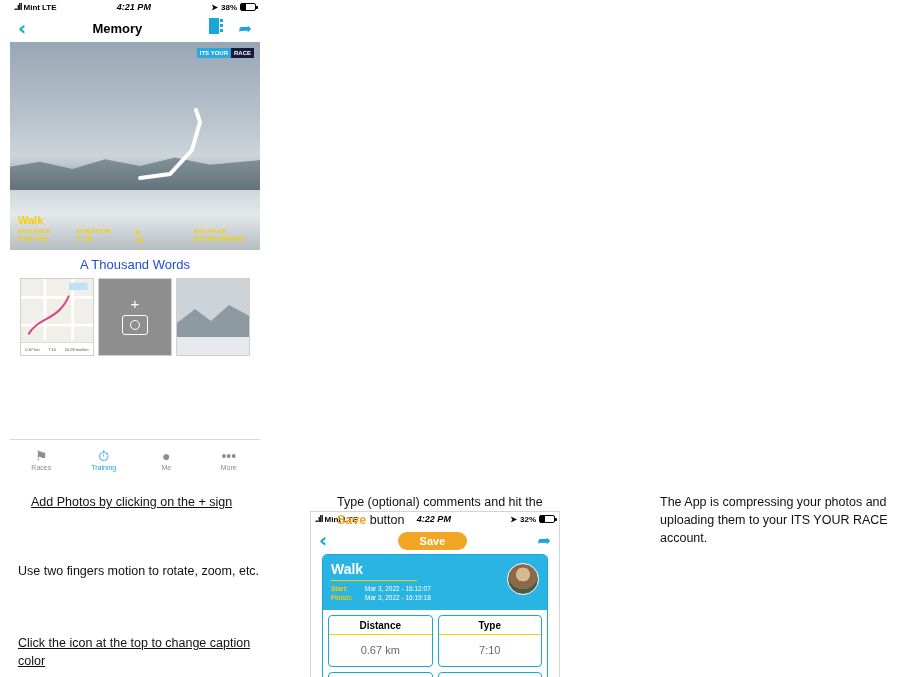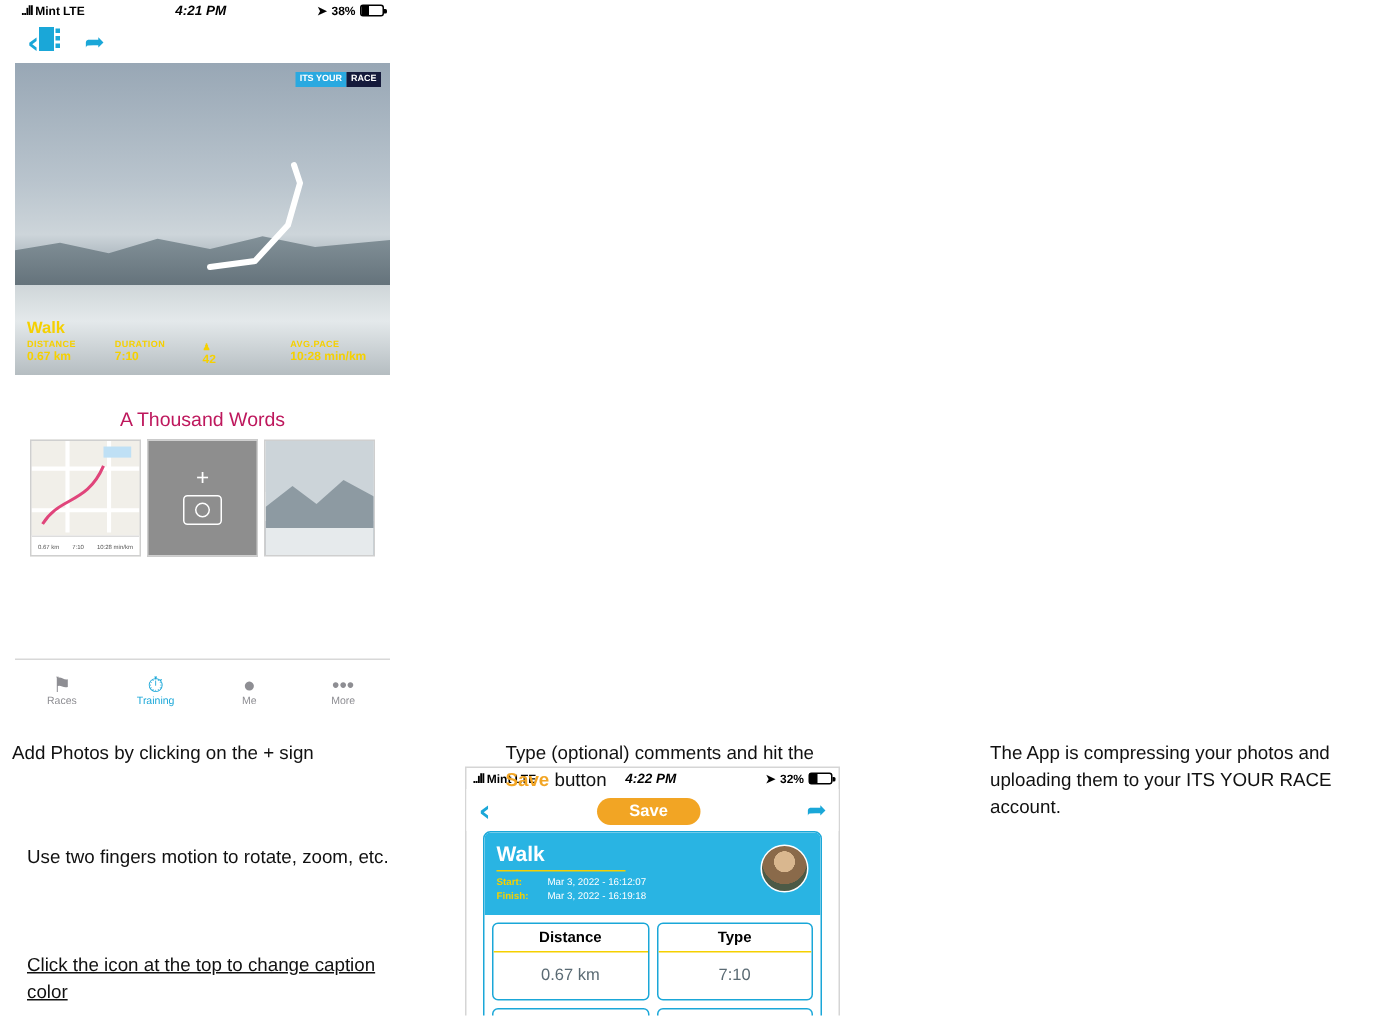--- a/index.html
+++ b/index.html
@@ -85,21 +85,21 @@
   .p1-overlay{
     position:absolute;left:0;right:0;bottom:0;padding:4px 8px 6px;box-sizing:border-box;
     color:#f5d000;
   }
   .p1-overlay .ttl{font-size:11px;font-weight:bold;margin-bottom:2px;}
   .p1-stats{display:flex;gap:0;}
   .p1-stats .col{flex:1;}
   .p1-stats .lbl{font-size:6px;font-weight:bold;letter-spacing:.3px;}
   .p1-stats .val{font-size:8px;font-weight:bold;}
   .p1-caption{
-    text-align:center;color:#be185d;font-size:13px;padding:7px 0 6px;margin-top:15px;
+    text-align:center;color:#1d4ed8;font-size:13px;padding:7px 0 6px;
   }
   .p1-thumbs{display:flex;gap:4px;padding:0 10px;}
   .thumb{
     width:78px;height:78px;position:relative;overflow:hidden;border:1px solid #cfcfcf;box-sizing:border-box;
   }
   .thumb.map{background:#f3f1ec;}
   .thumb.map .roads{position:absolute;inset:0;}
   .thumb.map .footer{
     position:absolute;left:0;right:0;bottom:0;height:12px;background:#fff;border-top:1px solid #ddd;
     font-size:4px;color:#555;display:flex;align-items:center;justify-content:space-around;
@@ -162,20 +162,21 @@
       <span class="loc-arrow">➤</span>
       <span>38%</span>
       <span class="batt">
           <span class="fill" style="width:38%"></span>
         </span>
     </span>
   </div>
 
   <div class="navbar">
     <span class="chev-back">‹</span>
+    <span class="nav-title">Memory</span>
     <span style="margin-right:12px;">
       <svg width="18" height="16" viewBox="0 0 18 16">
         <rect x="0" y="0" width="10" height="16" fill="#1aa7d8"></rect>
         <rect x="11" y="1" width="3" height="3" fill="#1aa7d8"></rect>
         <rect x="11" y="6" width="3" height="3" fill="#1aa7d8"></rect>
         <rect x="11" y="11" width="3" height="3" fill="#1aa7d8"></rect>
       </svg>
     </span>
     <span class="icon-share">➦</span>
   </div>
@@ -326,21 +327,21 @@
           <div class="ch">Calories</div>
 
         </div>
 
       </div>
     </div>
 
   </div>
 </div>
 
-<div class="cap" style="left:8px;top:493px;width:250px;">
+<div class="cap" style="left:31px;top:493px;width:250px;text-decoration:underline;">
   <span>Add Photos by clicking on the + sign</span>
 </div>
 <div class="cap" style="left:18px;top:562px;width:250px;">
   <span>Use two fingers motion to rotate, zoom, etc.</span>
 </div>
 <div class="cap" style="left:18px;top:634px;width:250px;text-decoration:underline;">
   <span>Click the icon at the top to change caption color</span>
 </div>
 
 <div class="cap" style="left:337px;top:493px;width:215px;">

